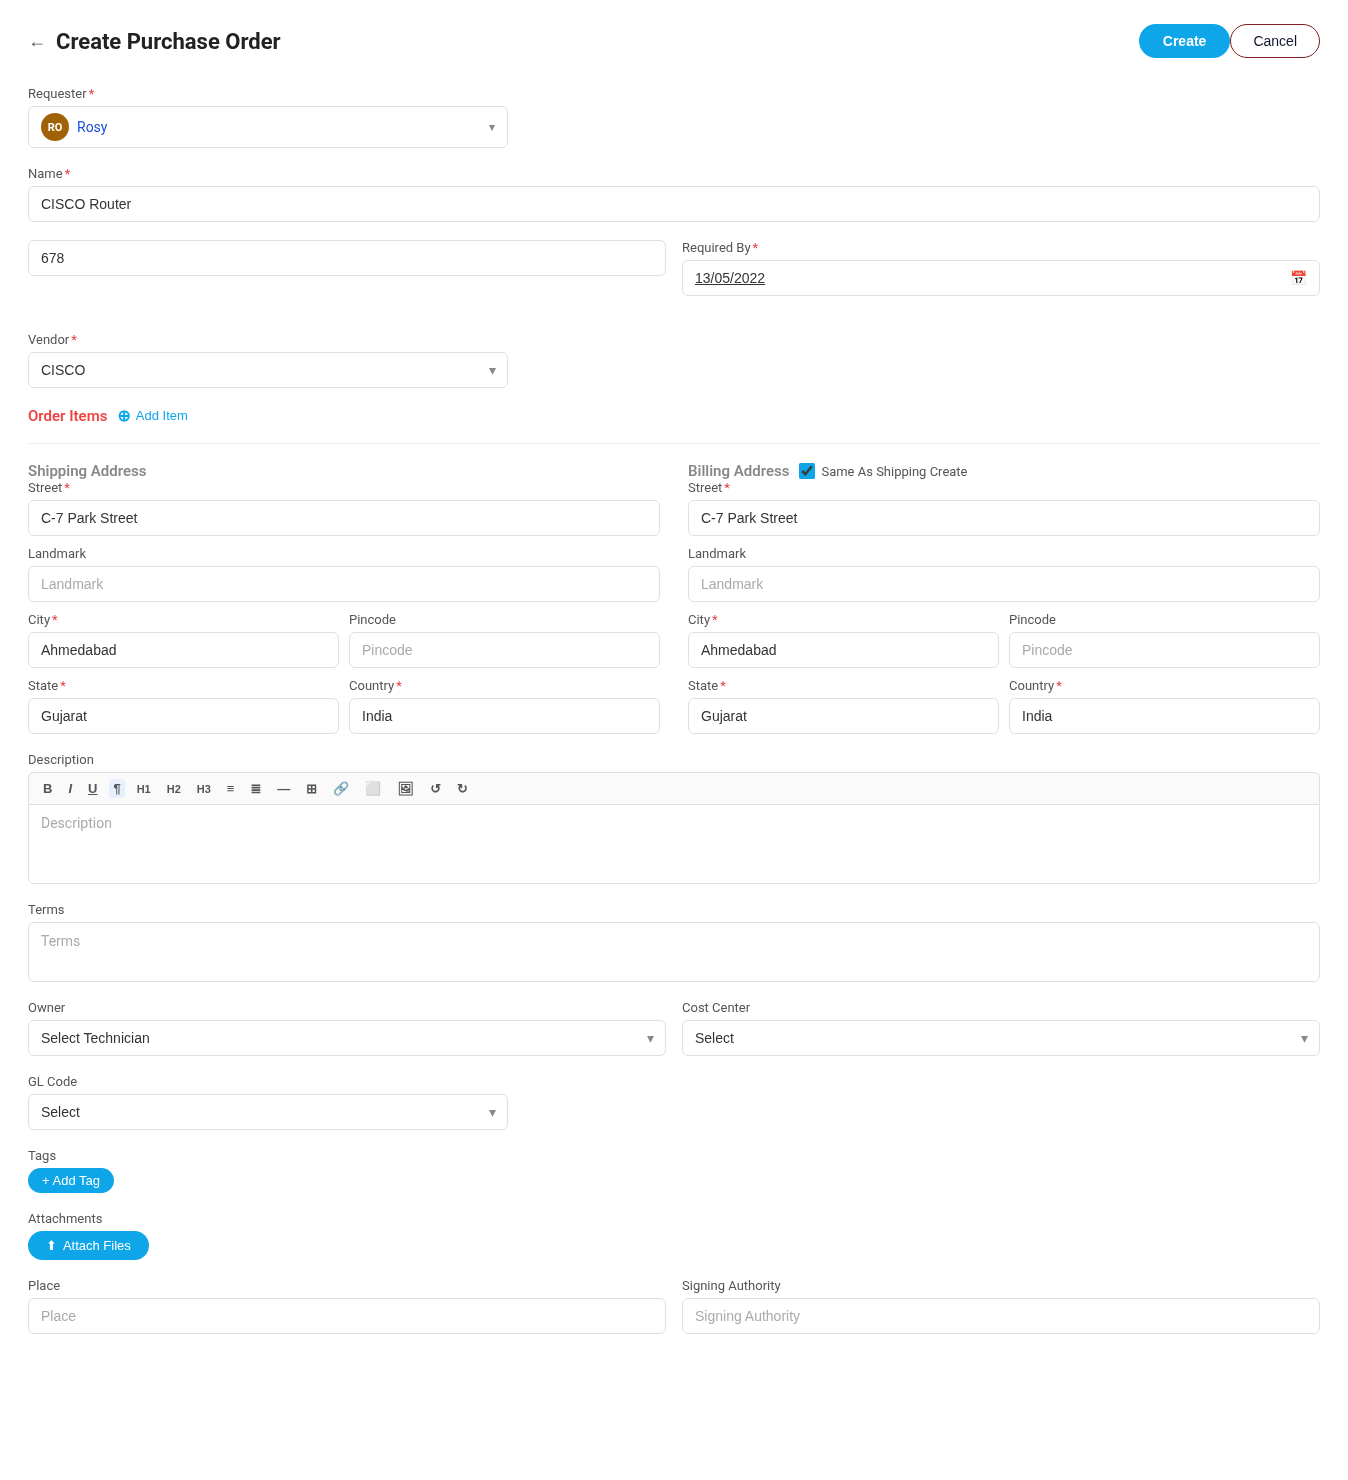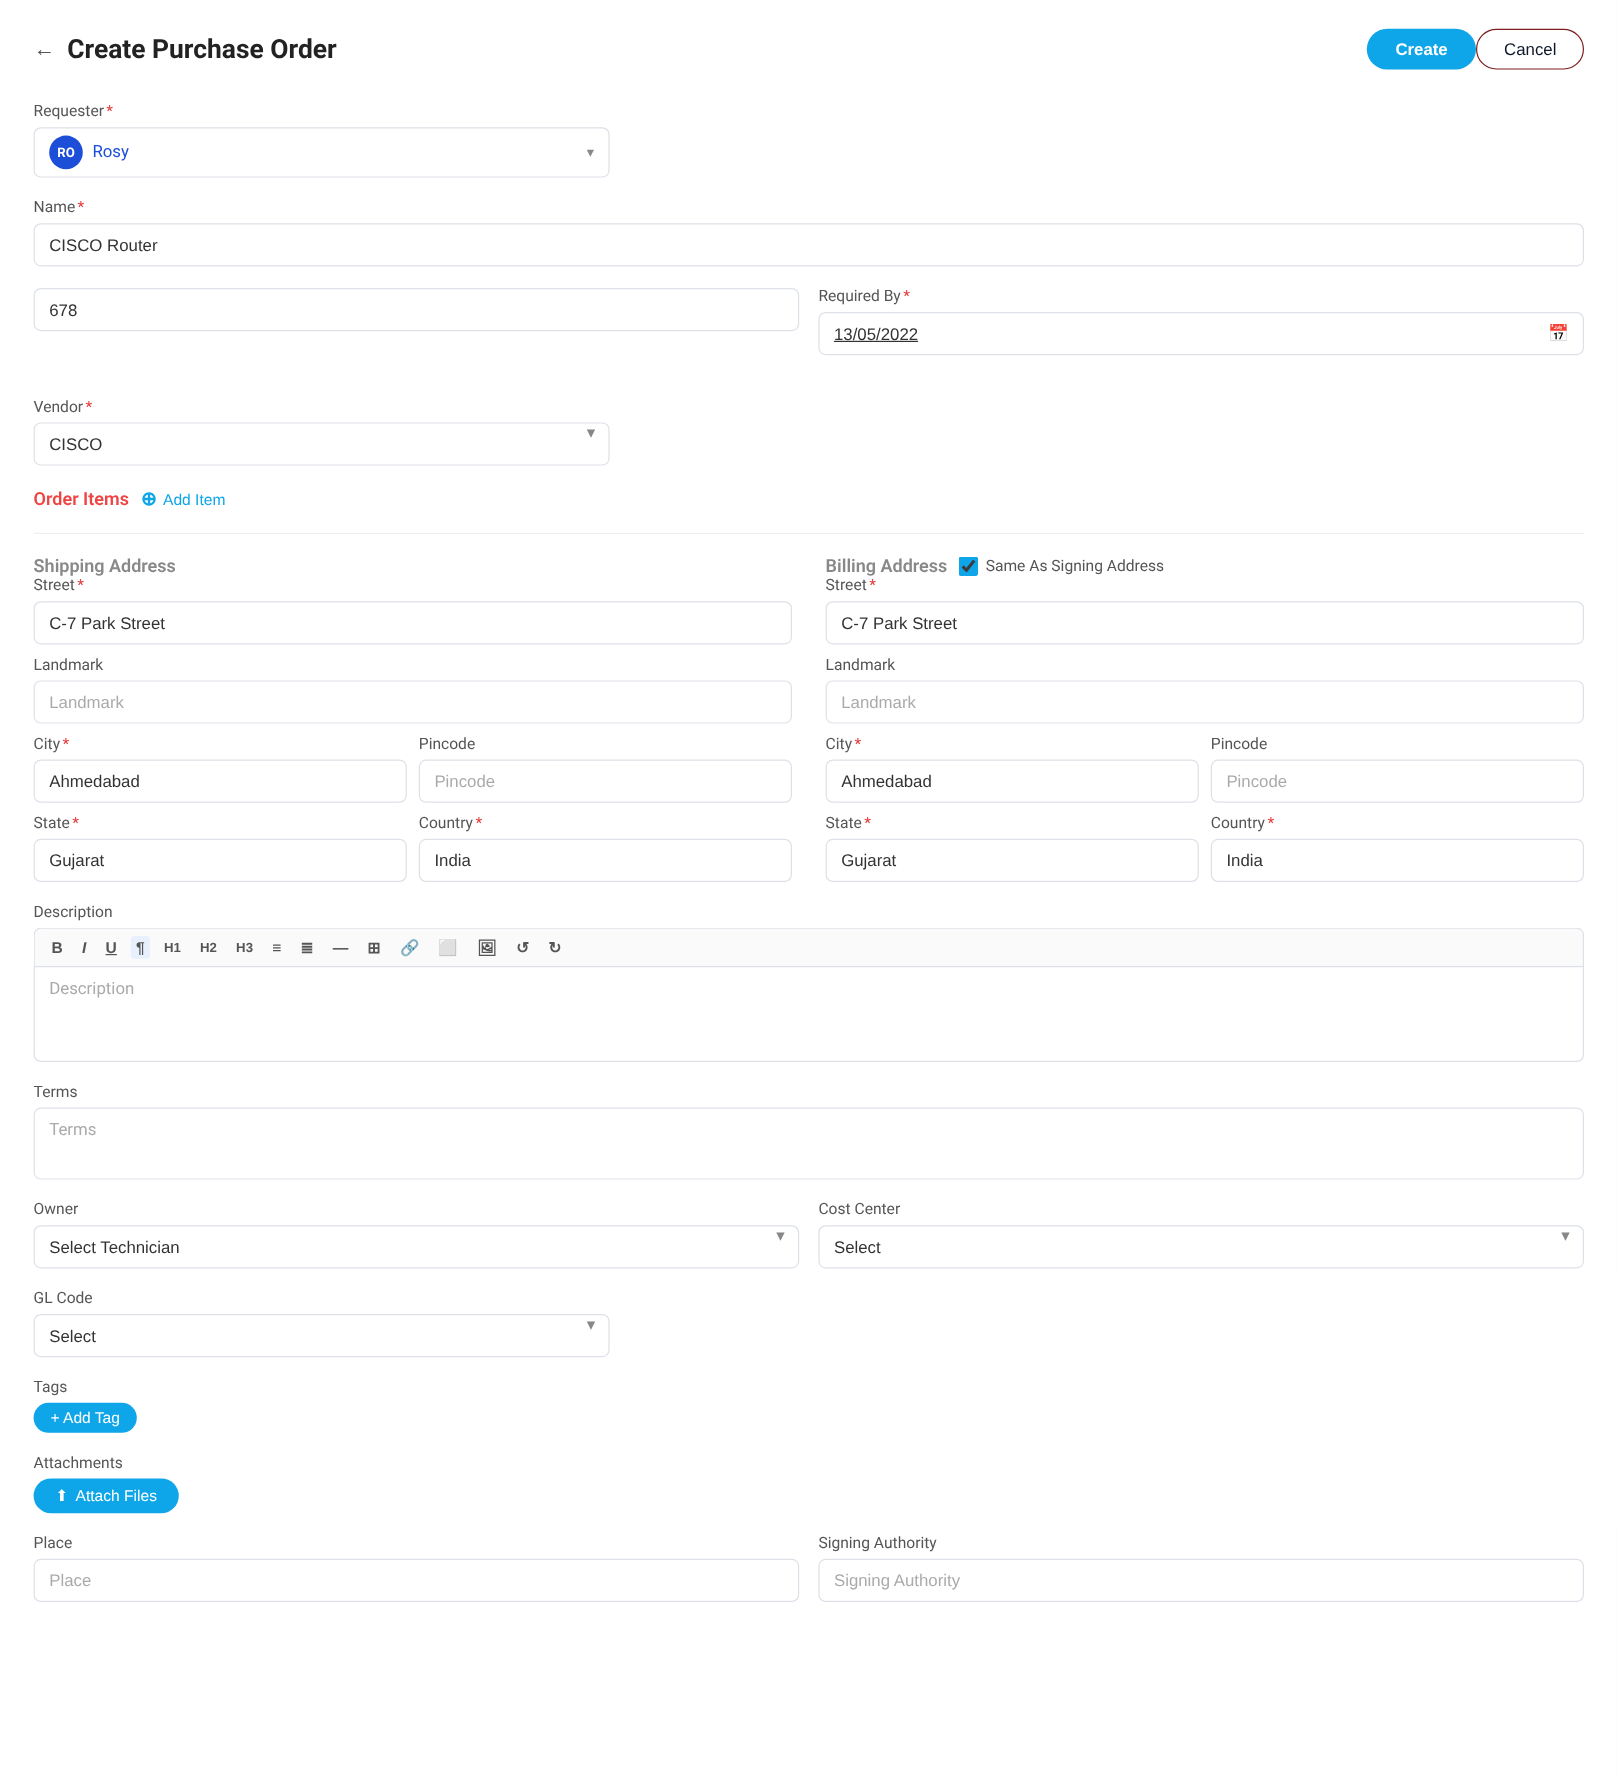--- a/index.html
+++ b/index.html
@@ -80,20 +80,21 @@
       color: #333;
       background: #fff;
       outline: none;
     }
     .input-field::placeholder {
       color: #aaa;
     }
     .select-wrapper {
       position: relative;
       display: flex;
+      align-items: center;
     }
     .select-wrapper .chevron {
       position: absolute;
       right: 12px;
       color: #888;
       pointer-events: none;
     }
     .select-field {
       width: 100%;
       border: 1px solid #dde1e7;
@@ -117,21 +118,21 @@
       align-items: center;
       border: 1px solid #dde1e7;
       border-radius: 6px;
       padding: 6px 12px;
       background: #fff;
       position: relative;
     }
     .avatar {
       width: 28px;
       height: 28px;
-      background: #1d4ed8;
+      background: #a16207;
       border-radius: 50%;
       display: flex;
       align-items: center;
       justify-content: center;
       color: #fff;
       font-size: 11px;
       font-weight: 700;
       margin-right: 8px;
       flex-shrink: 0;
     }
@@ -403,21 +404,21 @@
           <input class="input-field" type="text" value="India" style="">
         </div>
       </div>
     </div>
 
     <div class="address-col">
       <div class="address-section-title">
         <span>Billing Address</span>
         <label class="same-as-shipping">
           <input type="checkbox" class="checkbox" checked="" style="">
-          <span>Same As Signing Address</span>
+          <span>Same As Shipping Create</span>
         </label>
       </div>
       <div class="addr-field-row">
         <label class="label"><span>Street</span><span class="required">*</span></label>
         <input class="input-field" type="text" value="C-7 Park Street" style="">
       </div>
       <div class="addr-field-row">
         <label class="label">Landmark</label>
         <input class="input-field" type="text" placeholder="Landmark" style="">
       </div>

